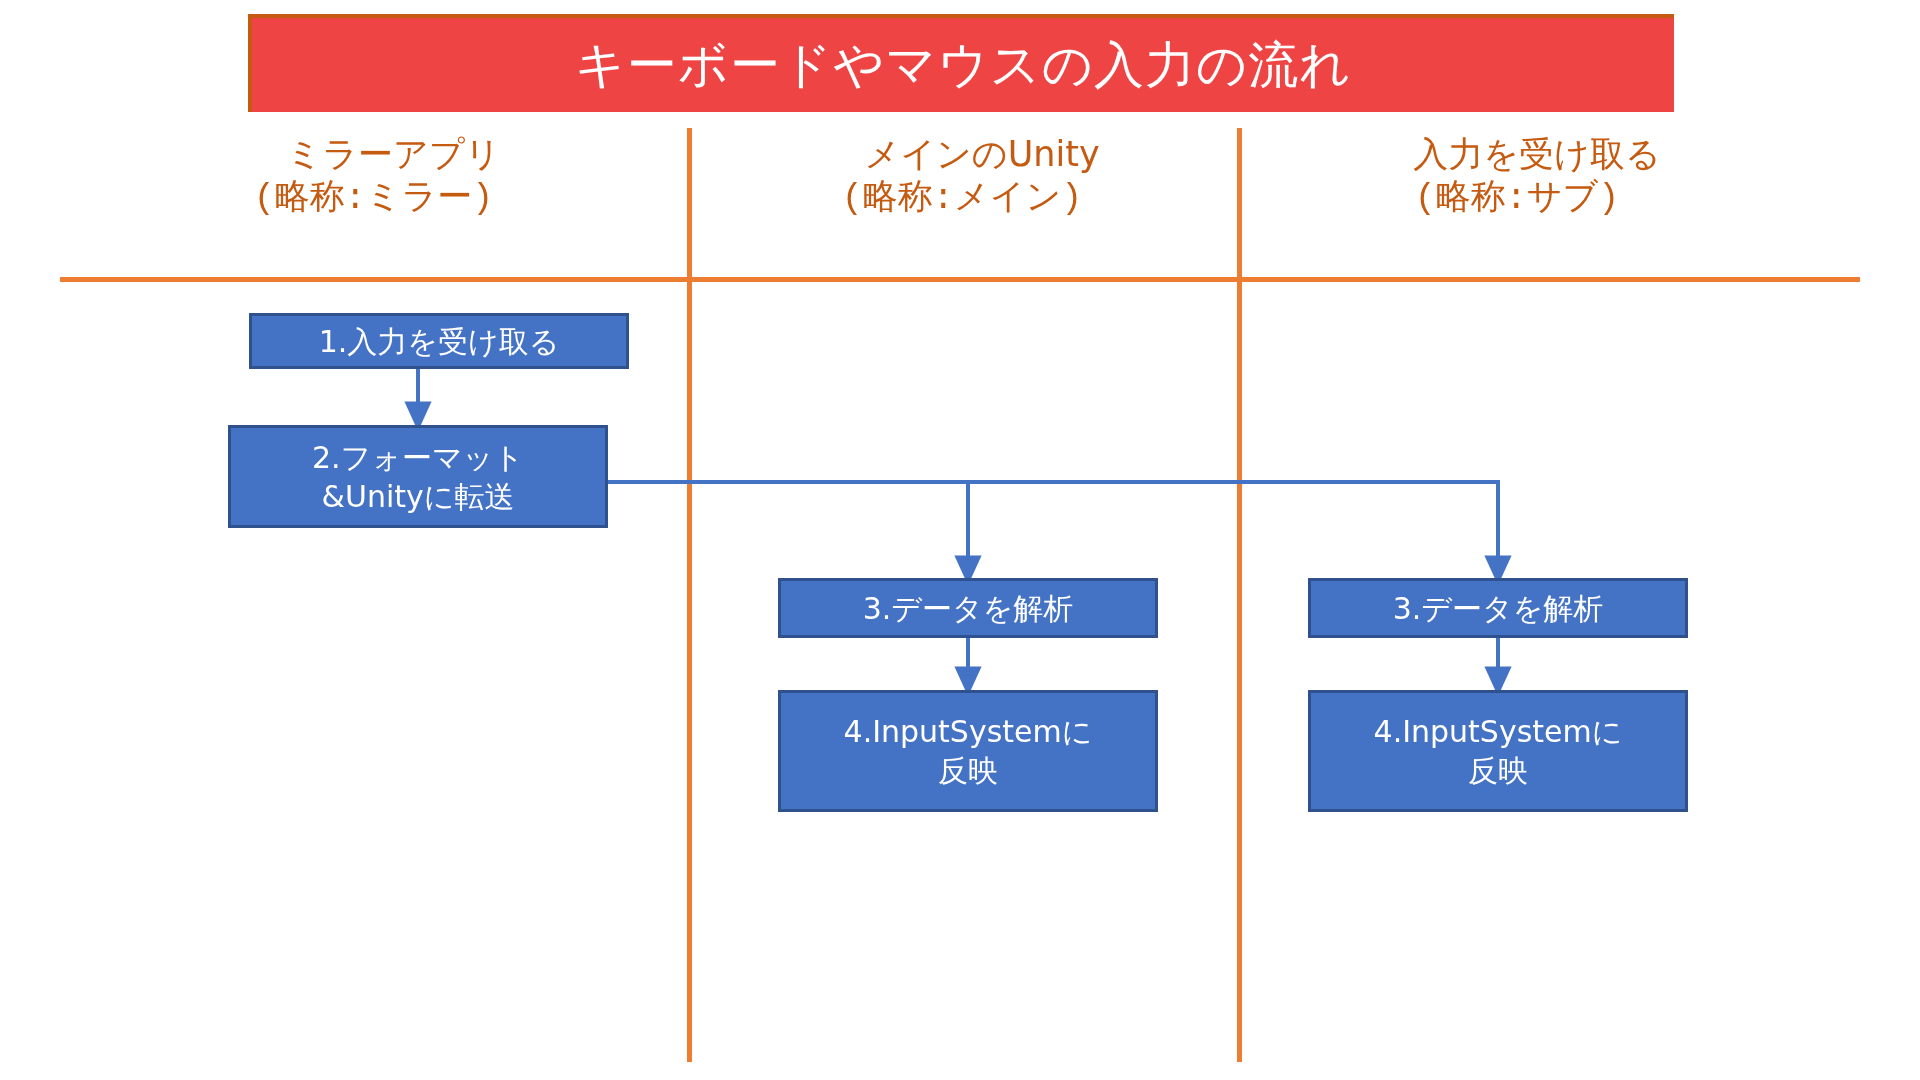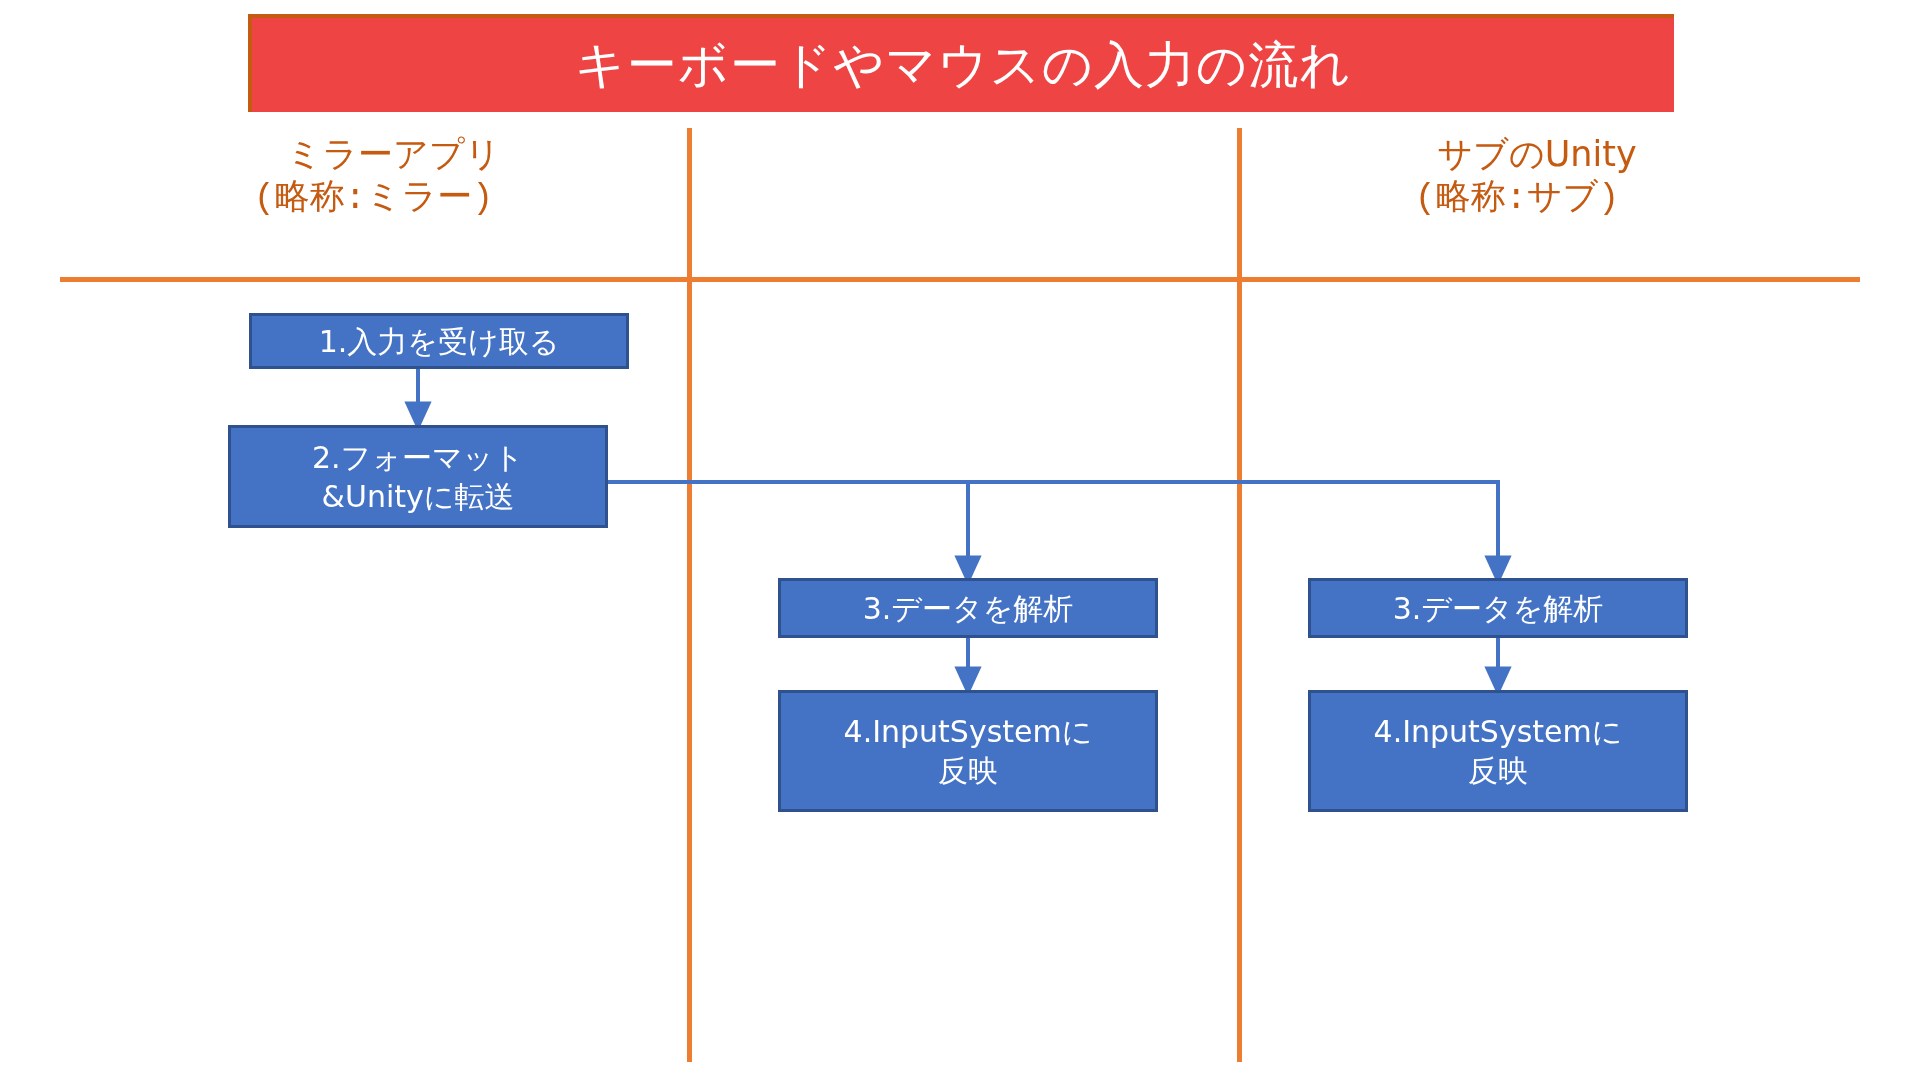--- a/index.html
+++ b/index.html
@@ -127,22 +127,26 @@
 <div id="canvas">
 
   <div class="title-banner">
     <span class="title-text">キーボードやマウスの入力の流れ</span>
   </div>
 
   <div class="lane-header" id="lane-header-0">
     <span class="l1">ミラーアプリ</span>
     <span class="l2">(略称:ミラー)</span>
   </div>
+  <div class="lane-header" id="lane-header-1">
+    <span class="l1">メインのUnity</span>
+    <span class="l2">(略称:メイン)</span>
+  </div>
   <div class="lane-header" id="lane-header-2">
-    <span class="l1">サブのUnity</span>
+    <span class="l1">入力を受け取る</span>
     <span class="l2">(略称:サブ)</span>
   </div>
 
   <div class="lane-rule"></div>
   <div class="lane-divider" id="lane-divider-1"></div>
   <div class="lane-divider" id="lane-divider-2"></div>
 
   <svg id="connectors" viewBox="0 0 1920 1080" width="1920" height="1080" xmlns="http://www.w3.org/2000/svg">
     <defs>
       <marker id="arrowhead" markerWidth="9" markerHeight="9" refX="4.2" refY="4.2" orient="auto" markerUnits="strokeWidth">

